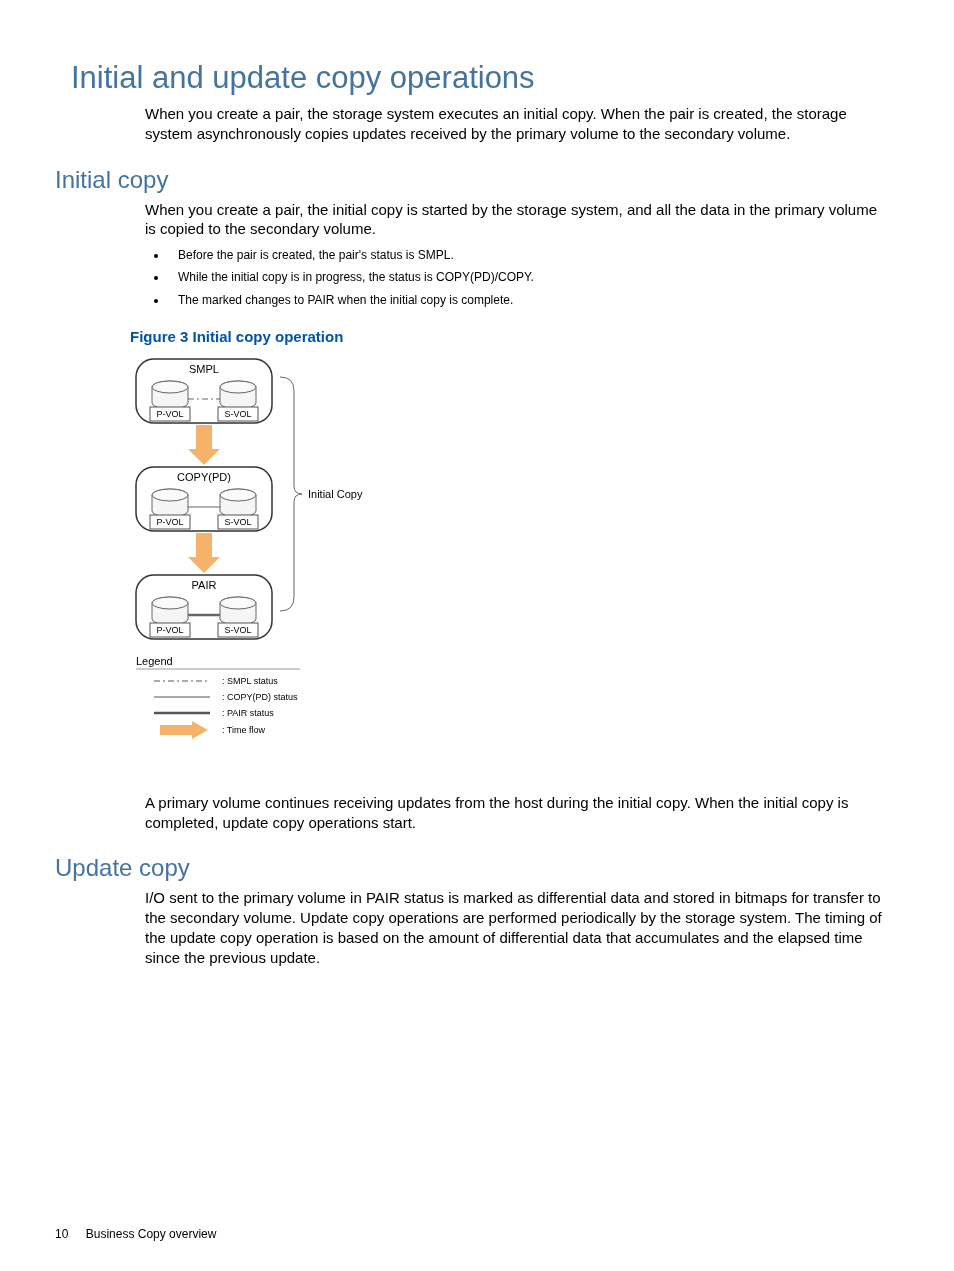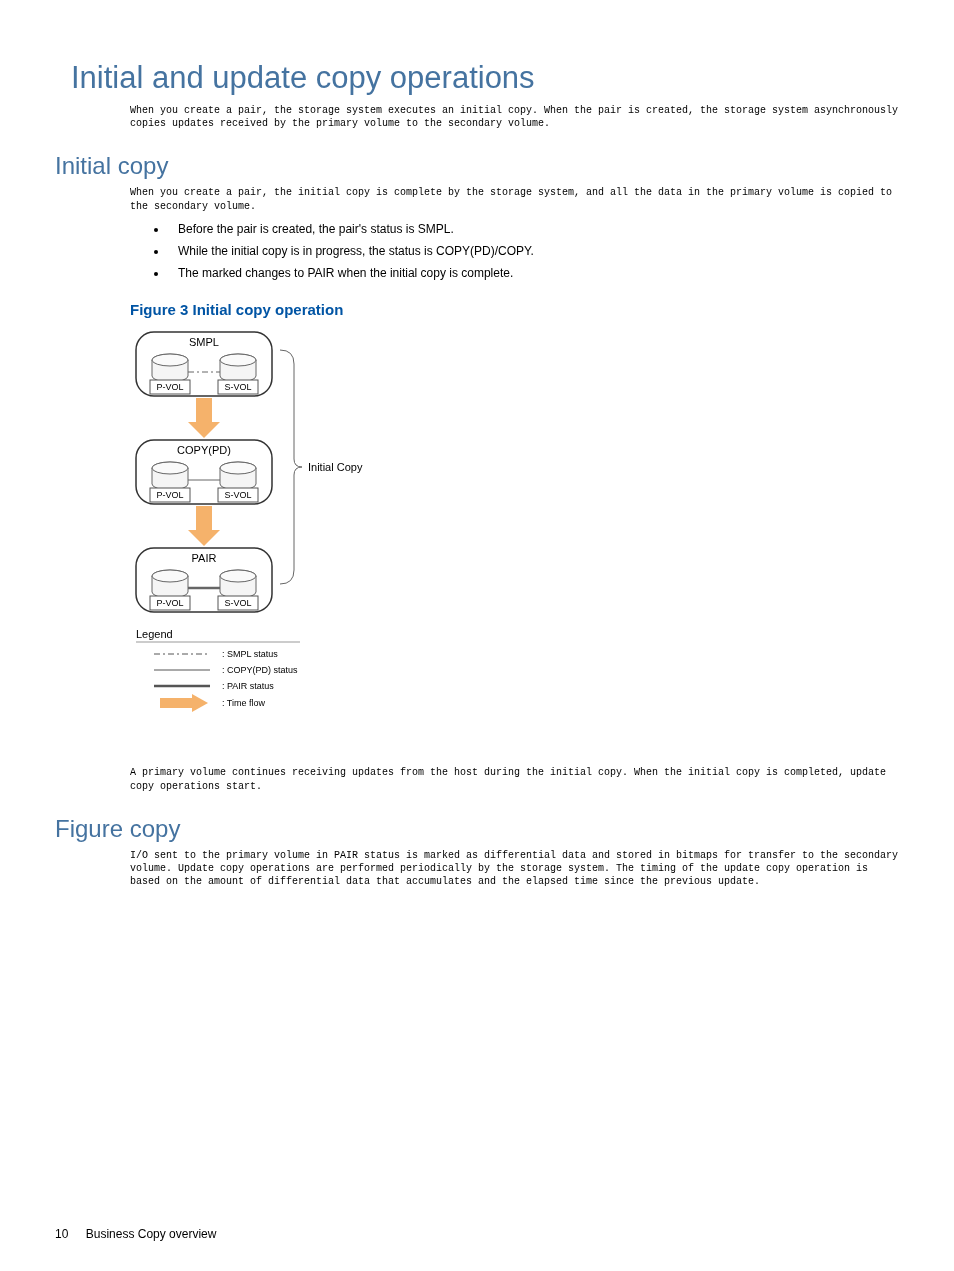--- a/index.html
+++ b/index.html
@@ -24,24 +24,23 @@
     font-stretch: condensed;
     font-weight: 400;
     font-size: 24px;
     color: #4573a0;
     margin: 22px 0 6px 0;
   }
   .body-text {
     margin: 0 0 0 75px;
   }
   p {
-    font-size: 10px;
+    font-size: 15px;
     line-height: 1.32;
-    margin: 6px 0;
-    font-family: Liberation Mono, monospace;
+    margin: 6px 15px;
   }
   ul {
     margin: 8px 0 8px 20px;
     padding: 0;
   }
   li {
     font-size: 12px;
     line-height: 1.35;
     margin: 6px 0 6px 18px;
     padding-left: 10px;
@@ -68,21 +67,21 @@
 
 <h1>Initial and update copy operations</h1>
 
 <div class="body-text">
   <p>When you create a pair, the storage system executes an initial copy. When the pair is created, the storage system asynchronously copies updates received by the primary volume to the secondary volume.</p>
 </div>
 
 <h2>Initial copy</h2>
 
 <div class="body-text">
-  <p>When you create a pair, the initial copy is complete by the storage system, and all the data in the primary volume is copied to the secondary volume.</p>
+  <p>When you create a pair, the initial copy is started by the storage system, and all the data in the primary volume is copied to the secondary volume.</p>
   <ul>
     <li>Before the pair is created, the pair's status is SMPL.</li>
     <li>While the initial copy is in progress, the status is COPY(PD)/COPY.</li>
     <li>The marked changes to PAIR when the initial copy is complete.</li>
   </ul>
 
   <div class="figure-caption">Figure 3 Initial copy operation</div>
 
   <div class="diagram">
     <svg width="260" height="420" viewBox="0 0 260 420">
@@ -170,21 +169,21 @@
         <rect x="30" y="370" width="32" height="10" fill="#f5b26b"></rect>
         <polygon points="62,366 62,384 78,375" fill="#f5b26b"></polygon>
       </g>
       <text x="92" y="378" font-size="9">: Time flow</text>
     </svg>
   </div>
 
   <p>A primary volume continues receiving updates from the host during the initial copy. When the initial copy is completed, update copy operations start.</p>
 </div>
 
-<h2>Figure copy</h2>
+<h2>Update copy</h2>
 
 <div class="body-text">
   <p>I/O sent to the primary volume in PAIR status is marked as differential data and stored in bitmaps for transfer to the secondary volume. Update copy operations are performed periodically by the storage system. The timing of the update copy operation is based on the amount of differential data that accumulates and the elapsed time since the previous update.</p>
 </div>
 
 <div class="footer">
   <span class="pg">10</span>
   <span>Business Copy overview</span>
 </div>
 

